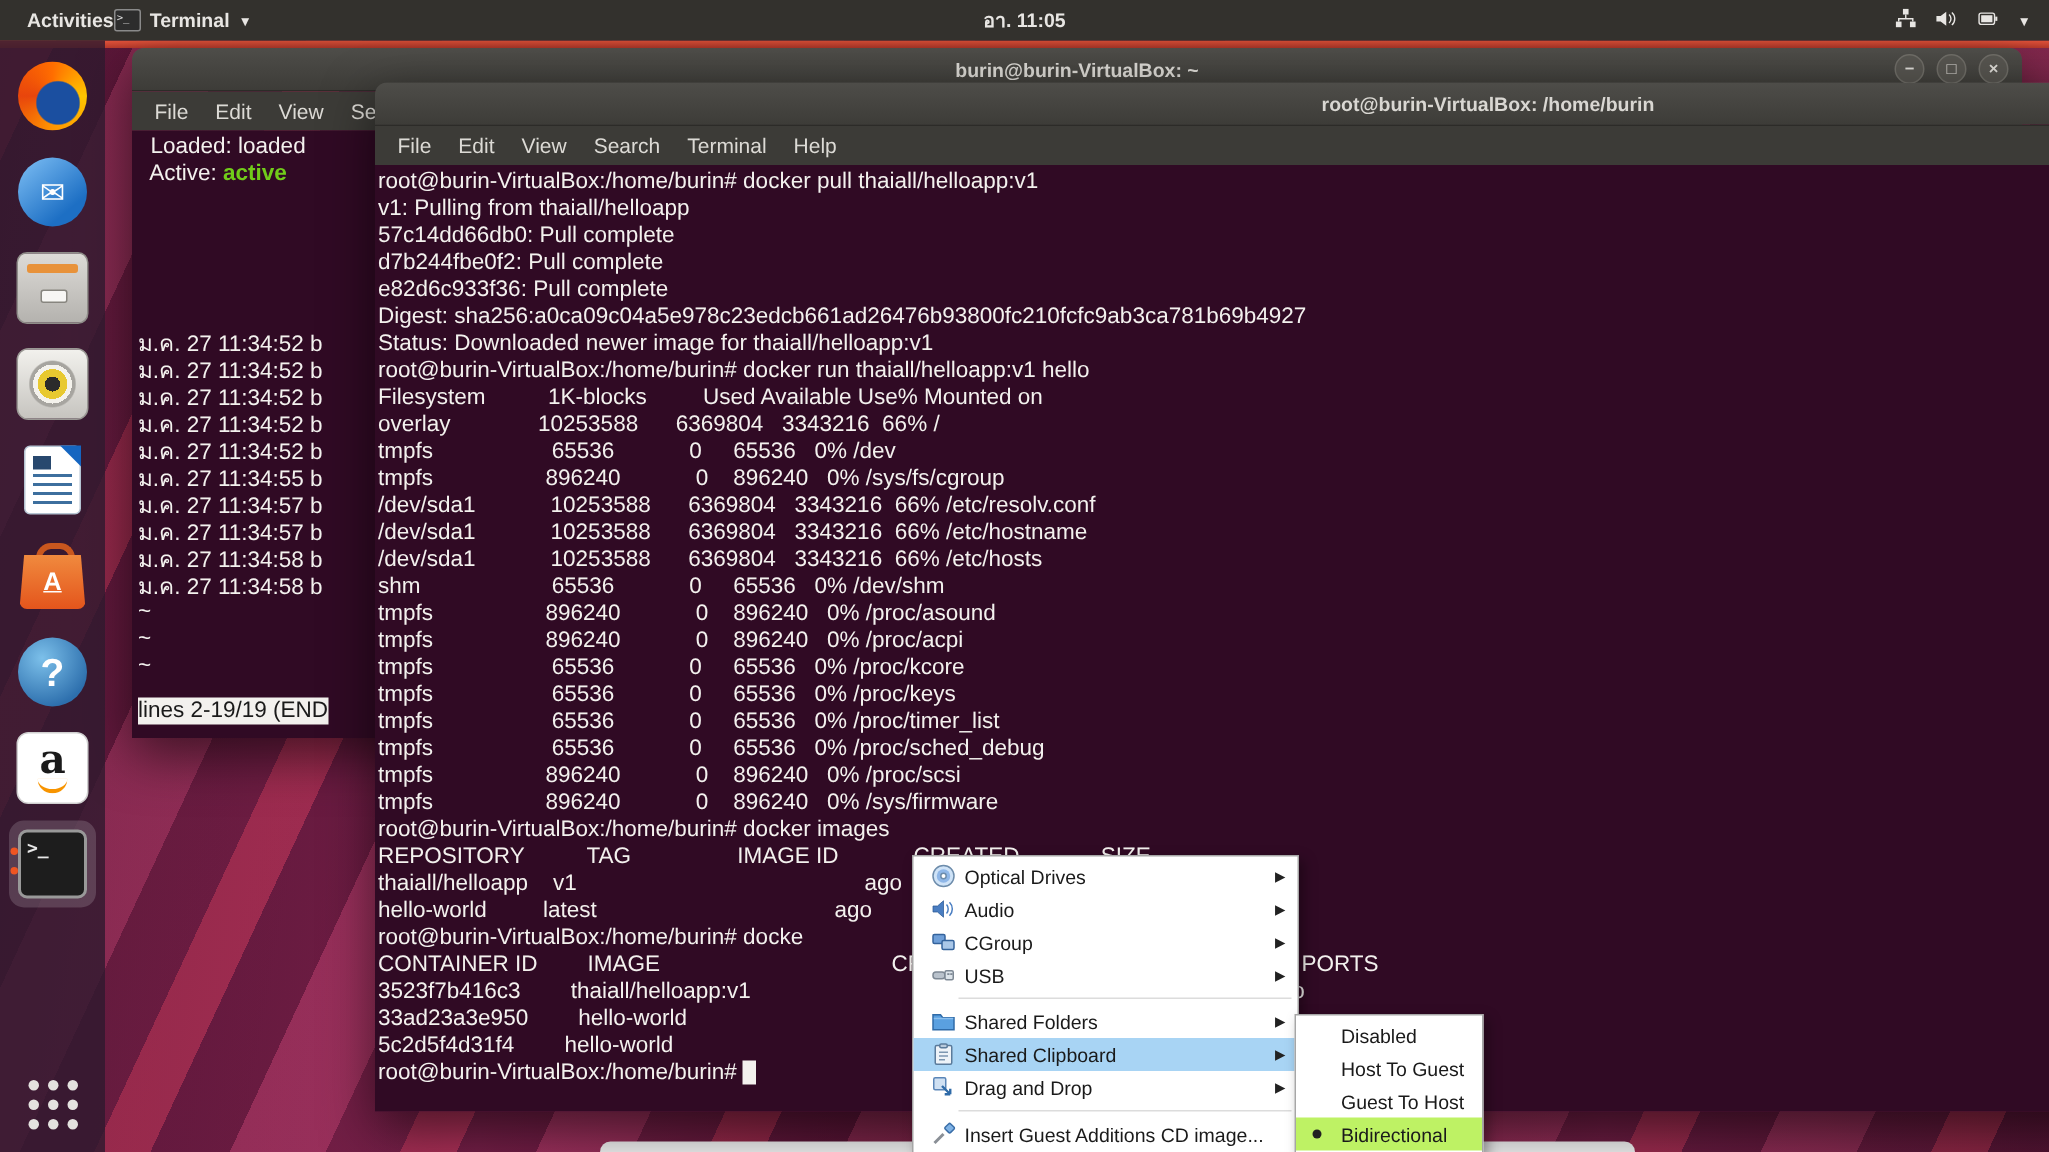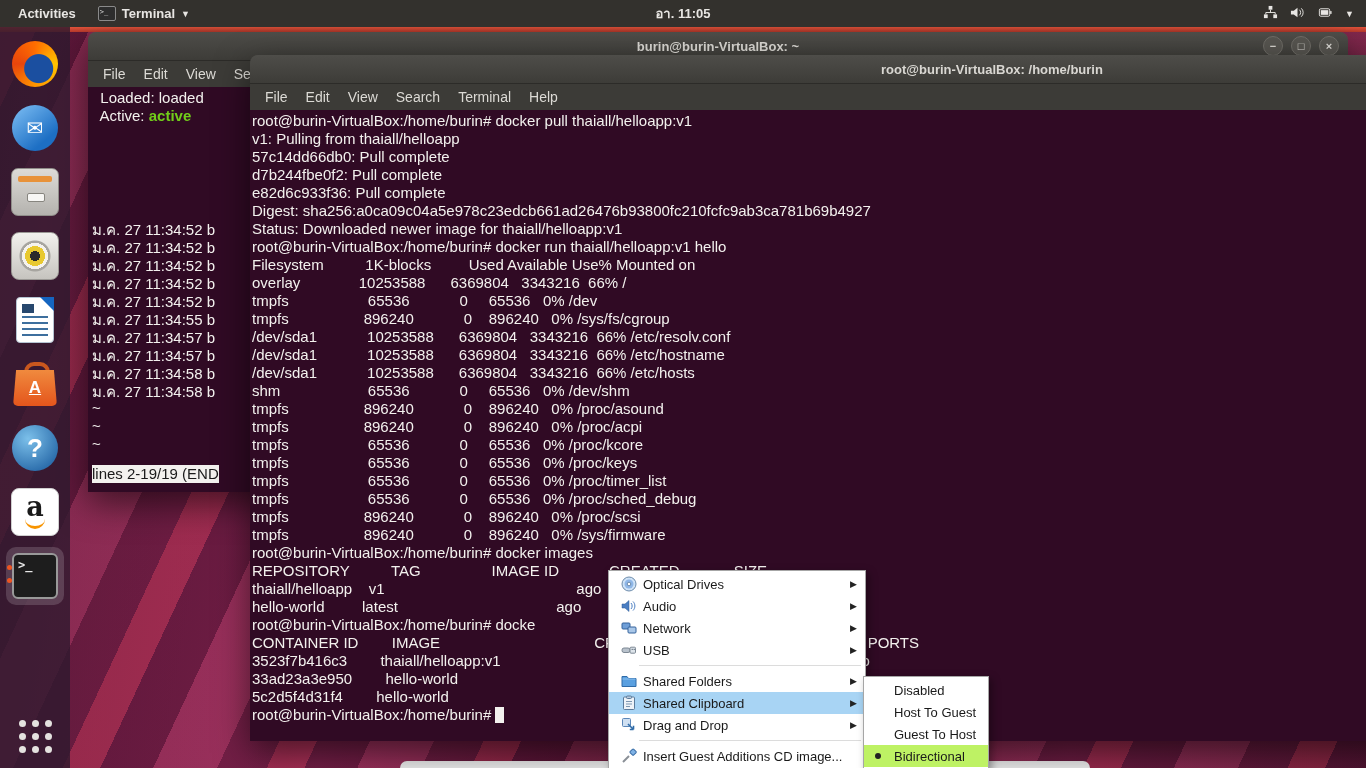--- a/index.html
+++ b/index.html
@@ -12,21 +12,21 @@
     background:
       repeating-linear-gradient(115deg, rgba(255,70,70,.20) 0 34px, rgba(30,0,18,.28) 34px 82px,
         rgba(255,110,130,.12) 82px 140px, rgba(25,0,12,.22) 140px 185px),
       linear-gradient(100deg,#6b1d43,#93295a 30%,#571334 55%,#832451 80%,#641b3e);}
   #topband{left:0;top:27px;width:1366px;height:5px;z-index:1;
     background:linear-gradient(#e4543b,#b93a2c)}
 
   
   #topbar{left:0;top:0;width:1366px;height:27px;background:#33312d;z-index:30;
     color:#e8e6e3;font-size:13px;font-weight:bold;display:flex;align-items:center}
-  #topbar .tb-left{display:flex;align-items:center;gap:22px;padding-left:18px}
+  #topbar .tb-left{display:flex;align-items:center;padding-left:18px}
   #topbar .appind{display:flex;align-items:center;gap:6px}
   .term-mini{width:15px;height:13px;background:#2d2d2d;border:1px solid #8a8a8a;border-radius:2px;
     color:#ddd;font:7px/11px "DejaVu Sans Mono",monospace;text-align:left;padding-left:1px}
   #clock{left:0;right:0;top:0;height:27px;text-align:center;line-height:27px;z-index:-1;position:absolute;
     color:#e8e6e3;font-weight:bold}
   #topbar .tb-right{margin-left:auto;display:flex;align-items:center;gap:12px;padding-right:12px}
   .chev{font-size:9px}
 
   
   #dock{left:0;top:27px;width:70px;height:741px;z-index:20;background:rgba(48,26,46,.82);
@@ -337,21 +337,21 @@
     <span class="mlabel">Audio</span>
       <span class="marrow">▶</span>
   </div>
   <div class="mitem">
     <span class="mi">
         <svg width="16" height="16" viewBox="0 0 16 16">
           <rect x="1" y="3" width="8" height="6" rx="1" fill="#6f9fd8" stroke="#34639c"></rect>
           <rect x="7" y="7" width="8" height="6" rx="1" fill="#a9c7e8" stroke="#34639c"></rect>
         </svg>
       </span>
-    <span class="mlabel">Network</span>
+    <span class="mlabel">CGroup</span>
       <span class="marrow">▶</span>
   </div>
   <div class="mitem">
     <span class="mi">
         <svg width="16" height="16" viewBox="0 0 16 16">
           <rect x="1" y="6" width="8" height="4.5" rx="2" fill="#b9c2cc" stroke="#7d8894"></rect>
           <rect x="9" y="5.2" width="5.5" height="6" rx="1" fill="#dde4ea" stroke="#7d8894"></rect>
           <rect x="10.5" y="6.8" width="1.5" height="1.2" fill="#7d8894"></rect>
           <rect x="12.5" y="6.8" width="1.5" height="1.2" fill="#7d8894"></rect>
         </svg>

